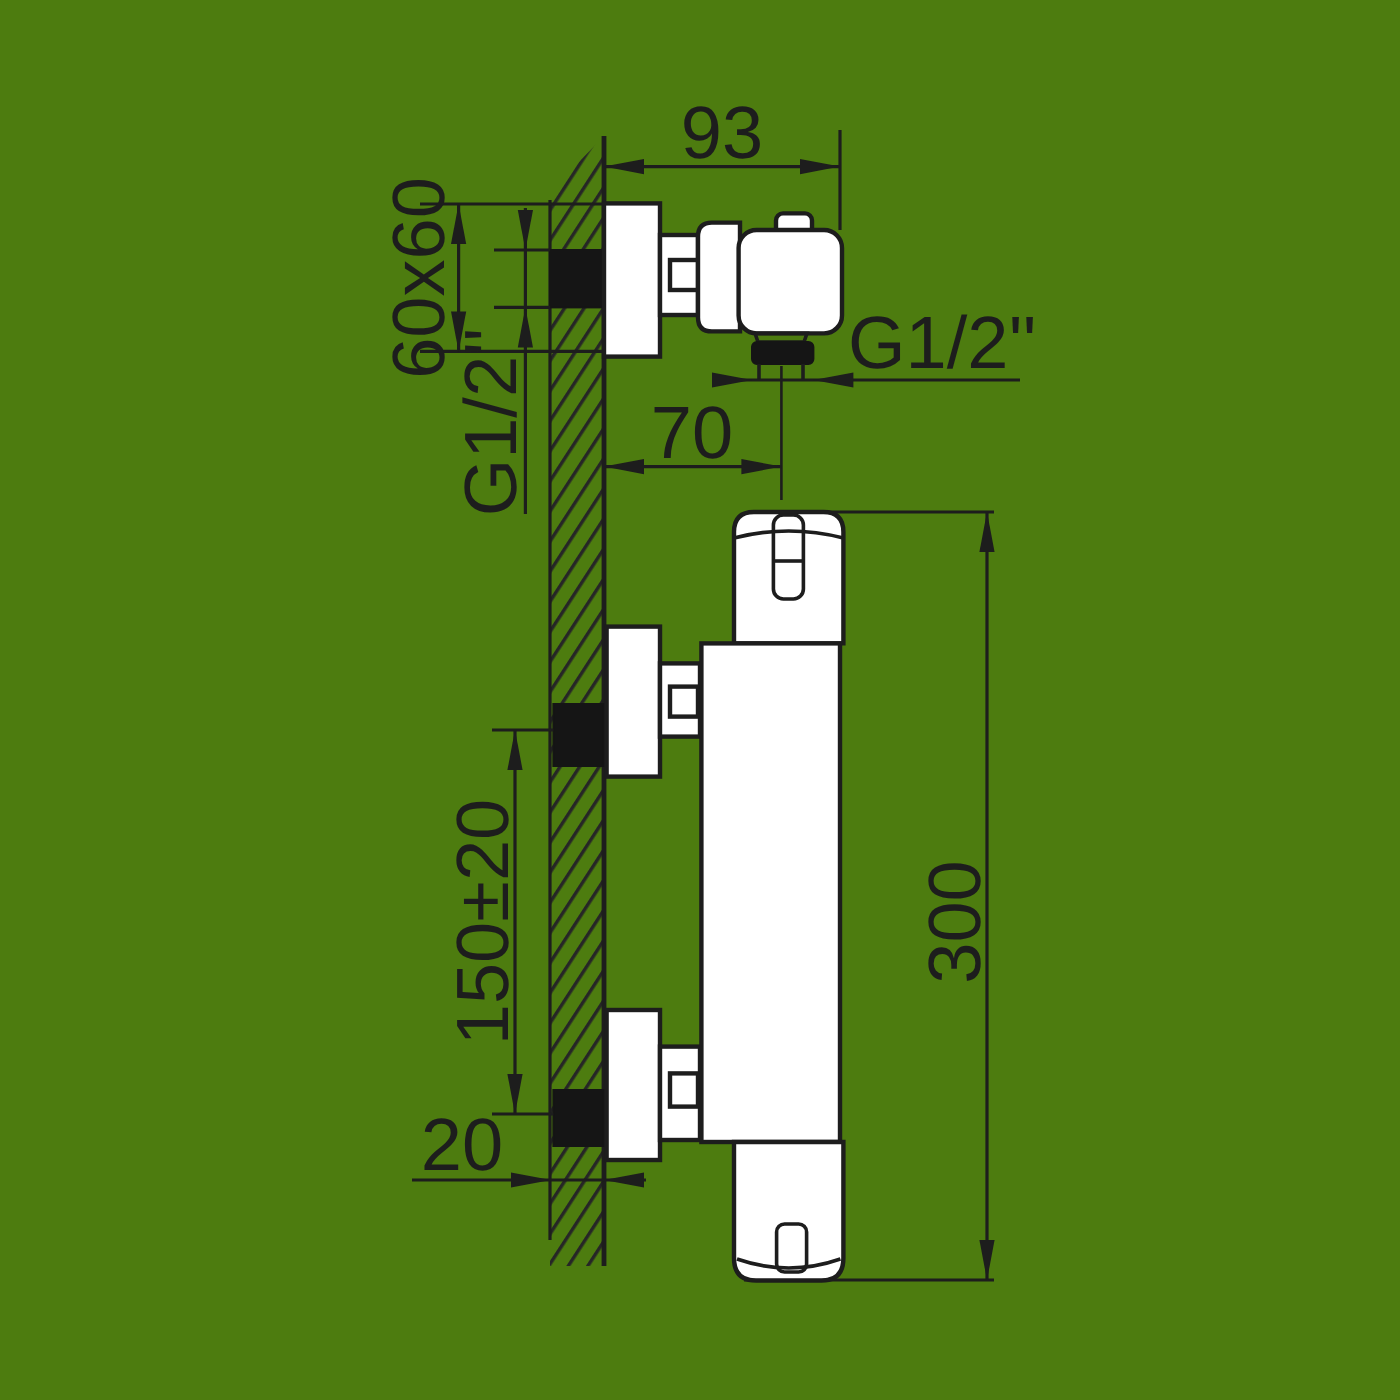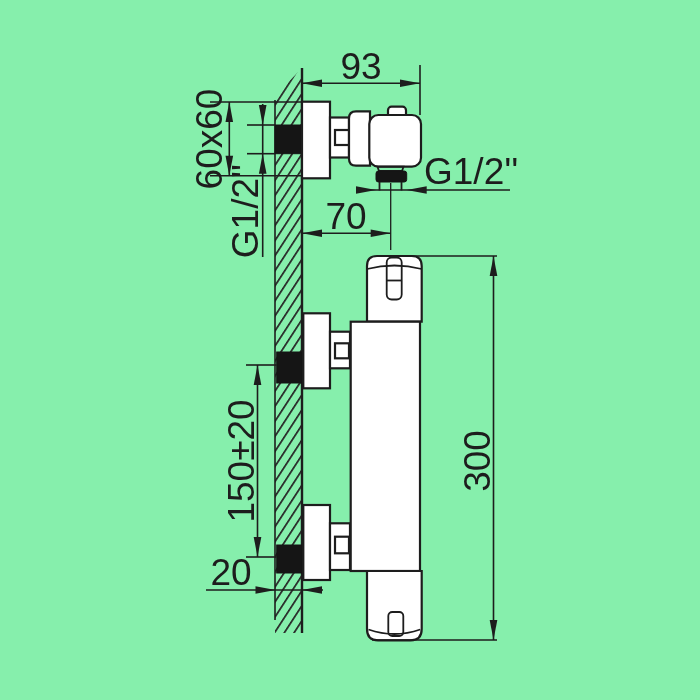--- a/index.html
+++ b/index.html
@@ -1,16 +1,16 @@
 <!DOCTYPE html>
 <html><head>
 <meta charset="utf-8">
 <style>
   html,body{margin:0;padding:0;background:#f2f2f2;}
-  .stage{width:700px;height:700px;background:#86efac;position:relative;margin:0 auto;
+  .stage{width:700px;height:700px;background:#4d7c0f;position:relative;margin:0 auto;
          font-family:"Liberation Sans", sans-serif;}
   svg{display:block;}
   .obj{fill:#ffffff;stroke:#1d1d1d;stroke-width:2.2;}
   .obj-thin{fill:none;stroke:#1d1d1d;stroke-width:1.8;}
   .solid{fill:#151515;stroke:#151515;stroke-width:1;}
   .dim{fill:none;stroke:#1d1d1d;stroke-width:1.6;}
   .cline{fill:none;stroke:#1d1d1d;stroke-width:1.3;}
   .arrow{fill:#1d1d1d;stroke:none;}
   .dimtext{font-family:"Liberation Sans", sans-serif;font-size:37px;fill:#1d1d1d;}
 </style>

